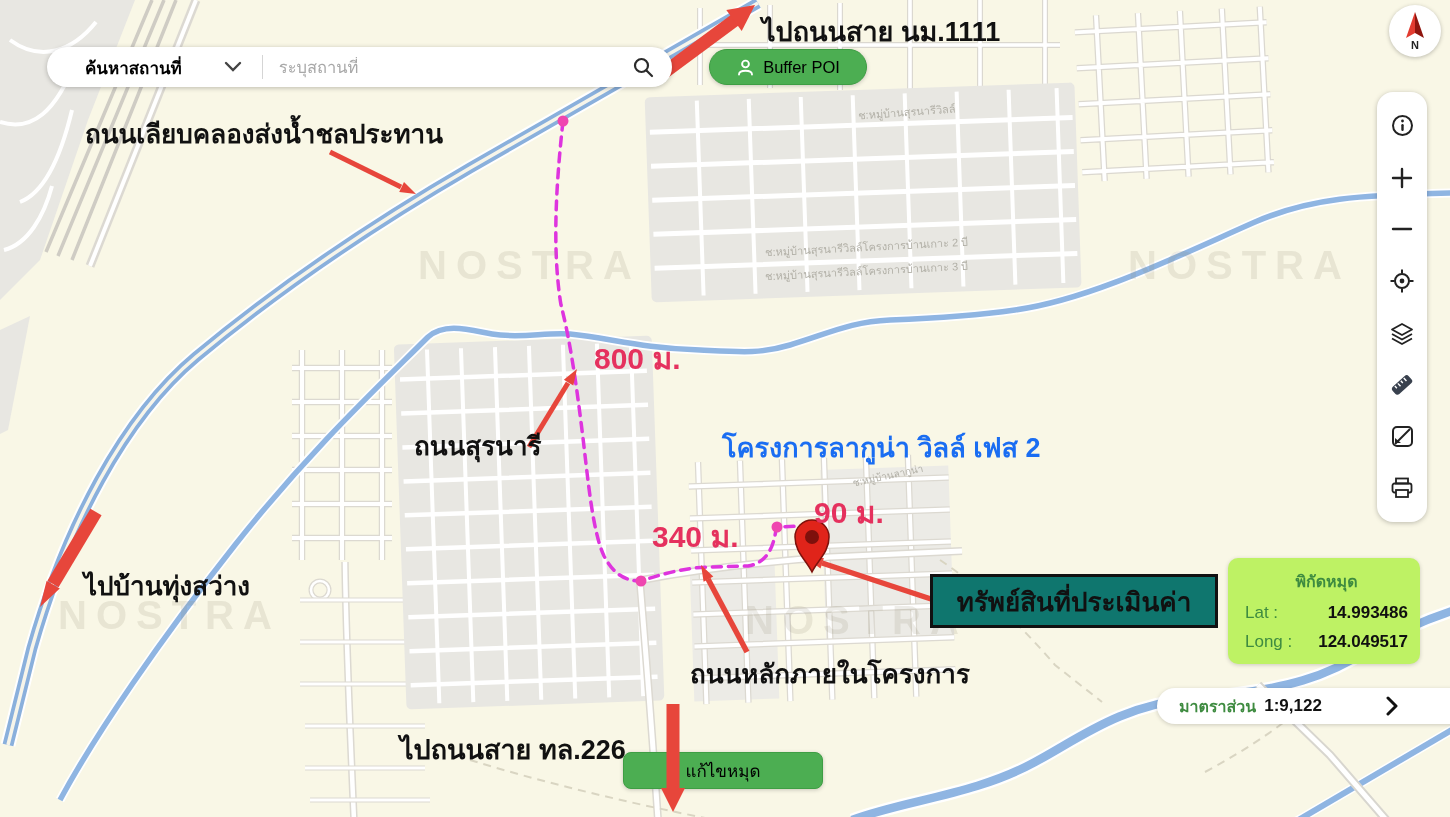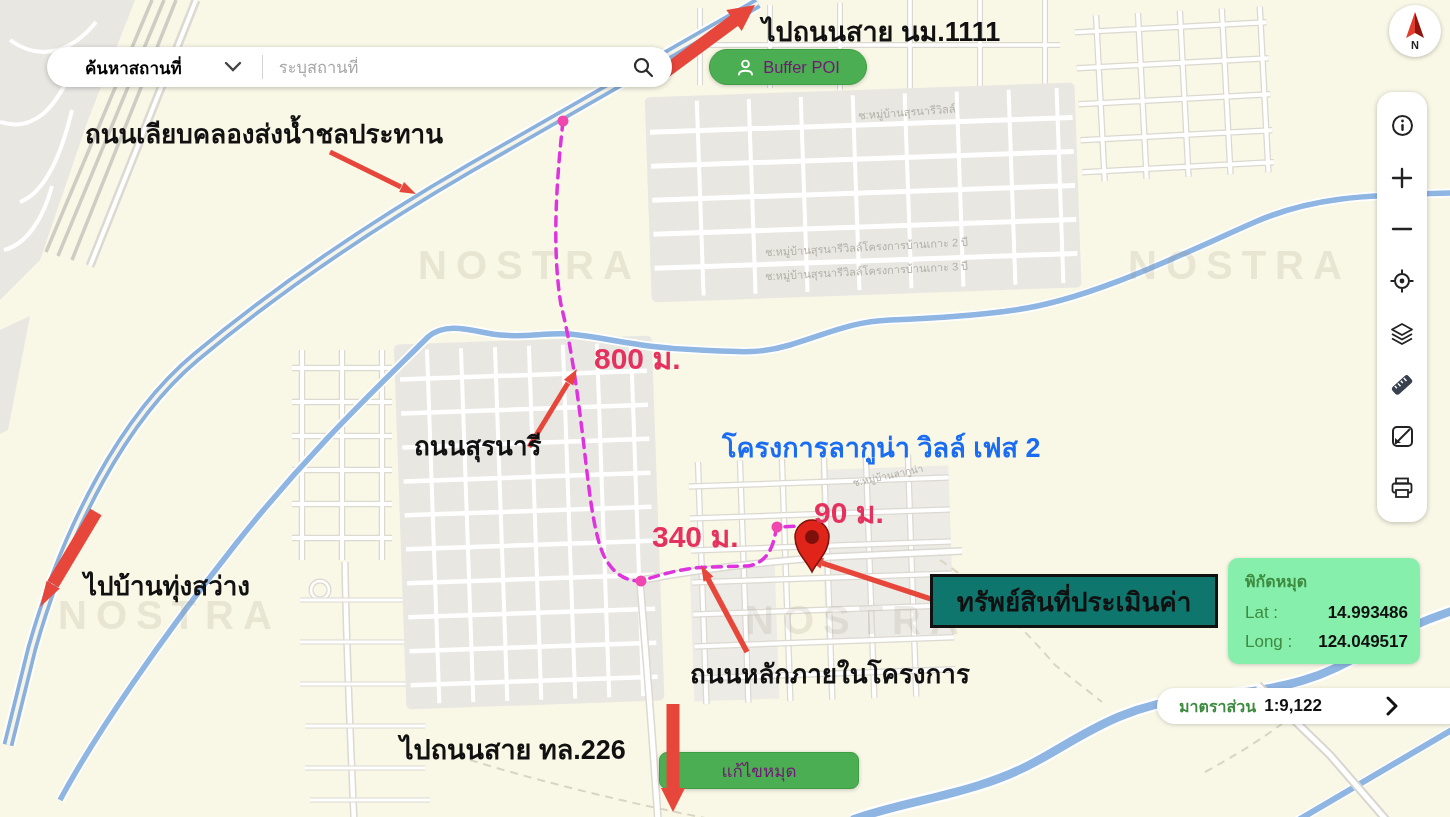--- a/index.html
+++ b/index.html
@@ -27,35 +27,35 @@
   .search-bar{position:absolute;z-index:30;left:47px;top:47px;width:625px;height:40px;background:#fff;
               border-radius:20px;box-shadow:0 1px 5px rgba(0,0,0,.25);display:flex;align-items:center;}
   .search-cat{margin-left:38px;font-size:17px;font-weight:bold;color:#000000;}
   .search-chevron{margin-left:42px;display:flex;}
   .search-divider{width:1px;height:24px;background:#d5d5d5;margin:0 14px 0 20px;}
   .search-input{flex:1;border:none;outline:none;font-size:16.5px;color:#444;background:transparent;
                 font-family:inherit;}
   .search-input::placeholder{color:#a8a8a8;}
   .search-glass{margin:0 18px 0 8px;display:flex;}
 
-  .btn-green{position:absolute;z-index:30;background:#4cae52;color:#701a75;border:1px solid #3e9e44;
+  .btn-green{position:absolute;z-index:30;background:#4cae52;color:#000000;border:1px solid #3e9e44;
              display:flex;align-items:center;justify-content:center;cursor:pointer;
              box-shadow:0 1px 4px rgba(0,0,0,.2);font-family:inherit;}
   .buffer-btn{left:709px;top:49px;width:158px;height:36px;border-radius:18px;font-size:16.5px;gap:8px;}
-  .edit-btn{left:623px;top:752px;width:200px;height:37px;border-radius:8px;font-size:17px;margin-left:36px;}
+  .edit-btn{left:623px;top:752px;width:200px;height:37px;border-radius:8px;font-size:17px;}
 
   .compass{position:absolute;z-index:30;left:1389px;top:5px;width:52px;height:52px;border-radius:50%;
            background:#fff;box-shadow:0 1px 4px rgba(0,0,0,.25);}
   .toolbar{position:absolute;z-index:30;left:1377px;top:92px;width:50px;height:430px;background:#fff;
            border-radius:16px;box-shadow:0 1px 5px rgba(0,0,0,.25);display:flex;flex-direction:column;
            align-items:center;justify-content:space-evenly;}
   .tool{width:36px;height:36px;display:flex;align-items:center;justify-content:center;cursor:pointer;}
 
-  .coord-panel{position:absolute;z-index:30;left:1228px;top:558px;width:192px;height:106px;background:#86efac;
-               border-radius:10px;box-shadow:0 1px 4px rgba(0,0,0,.18);padding:11px 12px 0 17px;}
+  .coord-panel{position:absolute;z-index:30;left:1228px;top:558px;width:192px;height:106px;background:#bef264;
+               border-radius:10px;box-shadow:0 1px 4px rgba(0,0,0,.18);padding:11px 12px 0 17px;text-align:center;}
   .coord-title{color:#3e8b40;font-size:16px;font-weight:bold;}
   .coord-row{display:flex;justify-content:space-between;margin-top:9px;font-size:17px;}
   .coord-label{color:#3e8b40;}
   .coord-value{color:#101010;font-weight:600;}
 
   .scale-pill{position:absolute;z-index:30;left:1157px;top:688px;width:320px;height:36px;background:#fff;
               border-radius:18px;box-shadow:0 1px 4px rgba(0,0,0,.18);display:flex;align-items:center;}
   .scale-label{margin-left:22px;color:#3e8b40;font-size:16px;font-weight:bold;}
   .scale-value{margin-left:8px;color:#111;font-size:17px;font-weight:bold;}
   .scale-chevron{position:absolute;left:228px;top:8px;cursor:pointer;}

